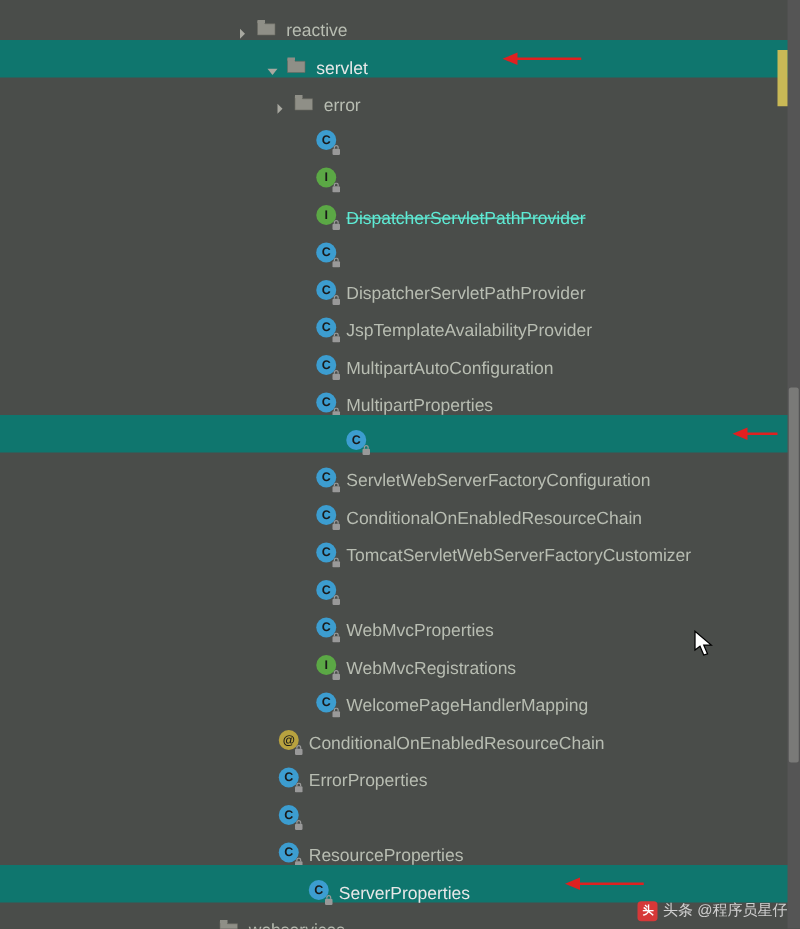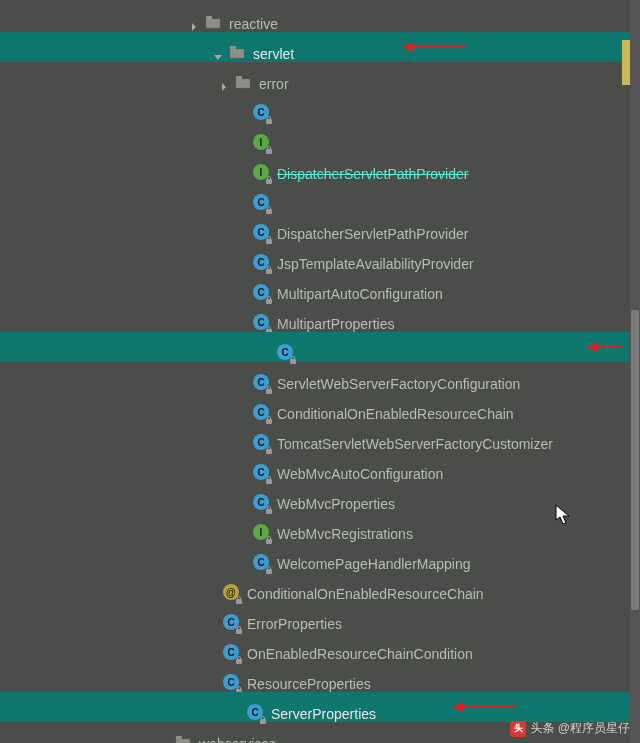--- a/index.html
+++ b/index.html
@@ -327,21 +327,20 @@
     <div class="tree-row">
       <span class="indent" style="width:233px"></span>
       <span class="arrow"></span>
       <span class="icon">
         <span class="class-circle c-blue">C</span>
         <svg class="lock-badge" viewBox="0 0 8 8">
           <rect x="1" y="3" width="6" height="5" fill="#999" rx="1"></rect>
           <path d="M2.5 3 L2.5 2 A1.5 1.5 0 0 1 5.5 2 L5.5 3" fill="none" stroke="#999" stroke-width="1"></path>
         </svg>
       </span>
-      <span class="label ">WebMvcAutoConfiguration</span>
     </div>
     <div class="tree-row">
       <span class="indent" style="width:233px"></span>
       <span class="arrow"></span>
       <span class="icon">
         <span class="class-circle c-blue">C</span>
         <svg class="lock-badge" viewBox="0 0 8 8">
           <rect x="1" y="3" width="6" height="5" fill="#999" rx="1"></rect>
           <path d="M2.5 3 L2.5 2 A1.5 1.5 0 0 1 5.5 2 L5.5 3" fill="none" stroke="#999" stroke-width="1"></path>
         </svg>
@@ -399,21 +398,20 @@
     <div class="tree-row">
       <span class="indent" style="width:203px"></span>
       <span class="arrow"></span>
       <span class="icon">
         <span class="class-circle c-blue">C</span>
         <svg class="lock-badge" viewBox="0 0 8 8">
           <rect x="1" y="3" width="6" height="5" fill="#999" rx="1"></rect>
           <path d="M2.5 3 L2.5 2 A1.5 1.5 0 0 1 5.5 2 L5.5 3" fill="none" stroke="#999" stroke-width="1"></path>
         </svg>
       </span>
-      <span class="label ">OnEnabledResourceChainCondition</span>
     </div>
     <div class="tree-row">
       <span class="indent" style="width:203px"></span>
       <span class="arrow"></span>
       <span class="icon">
         <span class="class-circle c-blue">C</span>
         <svg class="lock-badge" viewBox="0 0 8 8">
           <rect x="1" y="3" width="6" height="5" fill="#999" rx="1"></rect>
           <path d="M2.5 3 L2.5 2 A1.5 1.5 0 0 1 5.5 2 L5.5 3" fill="none" stroke="#999" stroke-width="1"></path>
         </svg>

